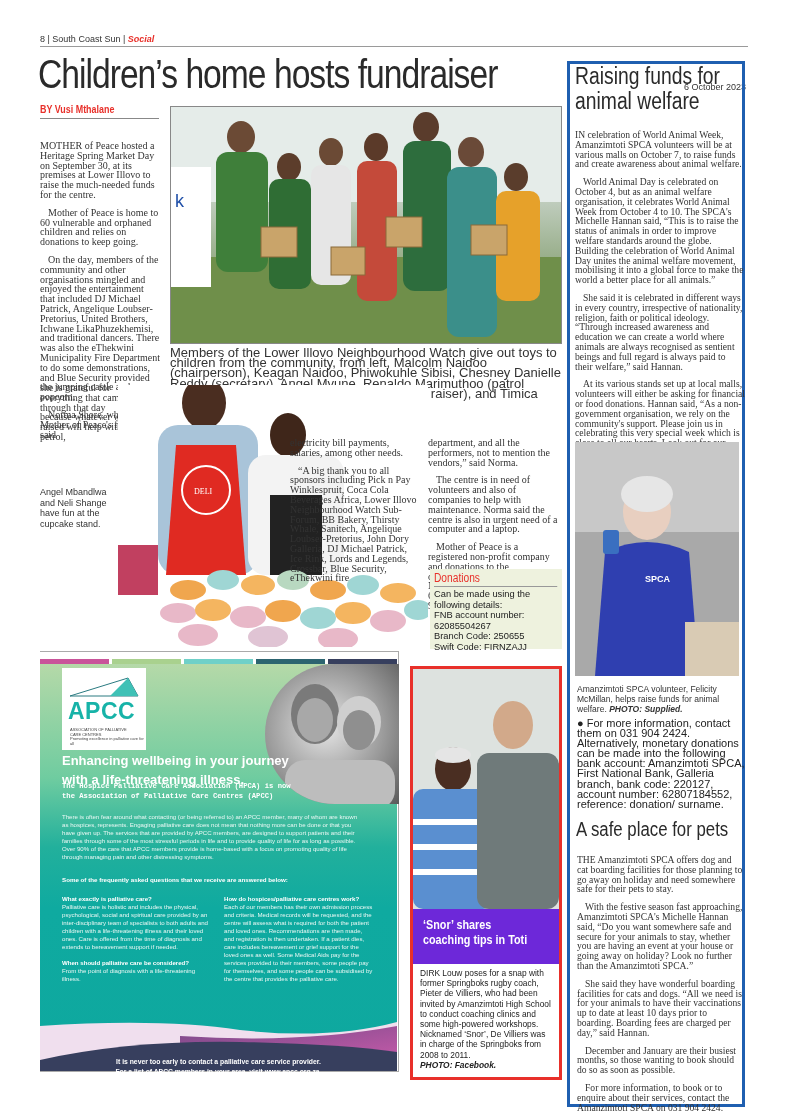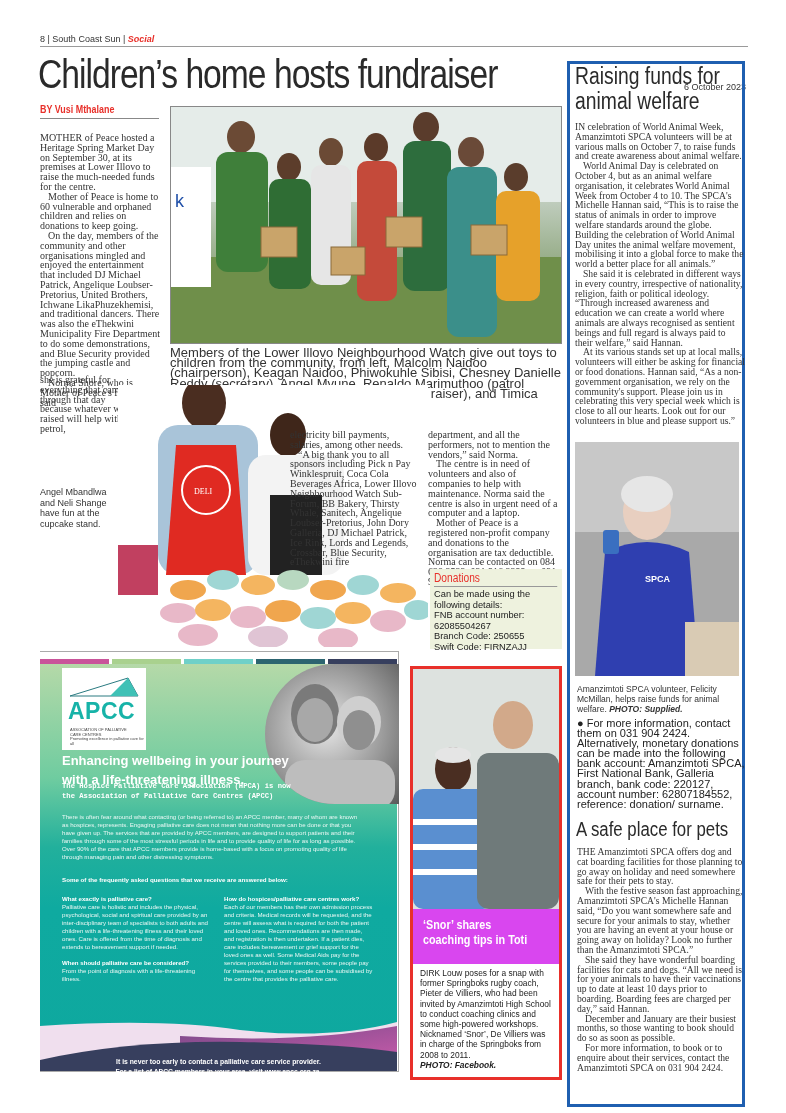--- a/index.html
+++ b/index.html
@@ -11,21 +11,21 @@
   .folio { left: 40px; top: 34px; width: 520px; font-family: "Liberation Sans", sans-serif; font-size: 9px; color: #333; }
   .folio .section { color: #e8302a; font-weight: bold; font-style: italic; }
   .folio-date { left: 600px; top: 34px; width: 146px; text-align: right; font-family: "Liberation Sans", sans-serif; font-size: 9px; color: #333; margin-top: 48px; }
   .rule-top { left: 40px; top: 46px; width: 708px; height: 1px; background: #9a9a9a; }
 
   .headline { left: 38px; top: 51px; font-family: "Liberation Sans", sans-serif; font-size: 41px; font-weight: normal; letter-spacing: -1.2px; color: #2a2a2a; transform: scaleX(0.82); transform-origin: left top; white-space: nowrap; }
   .byline { left: 40px; top: 103px; font-family: "Liberation Sans", sans-serif; font-weight: bold; font-size: 10.5px; color: #e8302a; transform: scaleX(0.85); transform-origin: left top; }
   .byline-rule { left: 40px; top: 118px; width: 119px; height: 1px; background: #888; }
 
   .body-text { font-size: 10px; line-height: 9.8px; color: #333; text-align: left; }
-  .body-text p { text-indent: 0; }
+  .body-text p { text-indent: 0; margin-top: 8px; }
   .body-text p + p { text-indent: 8px; }
 
   .col1 { left: 40px; top: 133px; width: 121px; }
   .col1b { left: 40px; top: 375px; width: 90px; }
 
   
   .photo-main { left: 170px; top: 106px; width: 392px; height: 238px; border: 1px solid #888; overflow: hidden;
     background: linear-gradient(180deg, #dfe7e4 0%, #cfd9d2 30%, #8fa77e 70%, #5f7d3f 100%); }
   .caption-main { left: 170px; top: 348px; width: 392px; font-family: "Liberation Sans", sans-serif; font-size: 13px; line-height: 10.2px; color: #333; }
 
@@ -68,21 +68,21 @@
   .ad-faq-head { left: 62px; top: 876px; width: 300px; font-family: "Liberation Sans", sans-serif; font-weight: bold; font-size: 6.2px; color: #fff; }
   .ad-q1 { left: 62px; top: 895px; width: 150px; font-family: "Liberation Sans", sans-serif; font-size: 6.1px; line-height: 8px; color: #eaf8f4; }
   .ad-q2 { left: 224px; top: 895px; width: 150px; font-family: "Liberation Sans", sans-serif; font-size: 6.1px; line-height: 8px; color: #eaf8f4; }
   .ad-q1 b, .ad-q2 b, .ad-q1 .qb, .ad-q2 .qb { color: #fff; font-weight: bold; display: block; }
   .ad-bottom { left: 40px; top: 1020px; width: 357px; height: 51px; }
   .ad-foot { left: 40px; top: 1057px; width: 357px; text-align: center; font-family: "Liberation Sans", sans-serif; font-weight: bold; font-size: 6.8px; line-height: 9.5px; color: #fff; }
 
   
   .snor-box { left: 410px; top: 666px; width: 152px; height: 414px; border: 3px solid #e8302a; }
   .snor-photo { left: 413px; top: 669px; width: 146px; height: 240px; overflow: hidden; background: linear-gradient(180deg,#dfe4e2 0%, #cfd6d1 40%, #9aa39a 100%); }
-  .snor-head { left: 413px; top: 909px; width: 146px; height: 55px; background: #d946ef; padding: 8px 6px 0 10px; }
+  .snor-head { left: 413px; top: 909px; width: 146px; height: 55px; background: #6d28d9; padding: 8px 6px 0 10px; }
   .snor-head div { font-family: "Liberation Sans", sans-serif; font-weight: bold; font-size: 13.5px; line-height: 15px; color: #fff; transform: scaleX(0.8); transform-origin: left top; white-space: nowrap; }
   .snor-text { left: 420px; top: 968px; width: 134px; font-family: "Liberation Sans", sans-serif; font-size: 8.4px; line-height: 10.2px; color: #222; }
   .credit { font-style: italic; font-weight: bold; }
 </style>
 </head>
 <body>
 
 <div class="abs folio">
   <span>8</span><span> | </span><span>South Coast Sun</span><span> | </span><span class="section">Social</span>
 </div>

